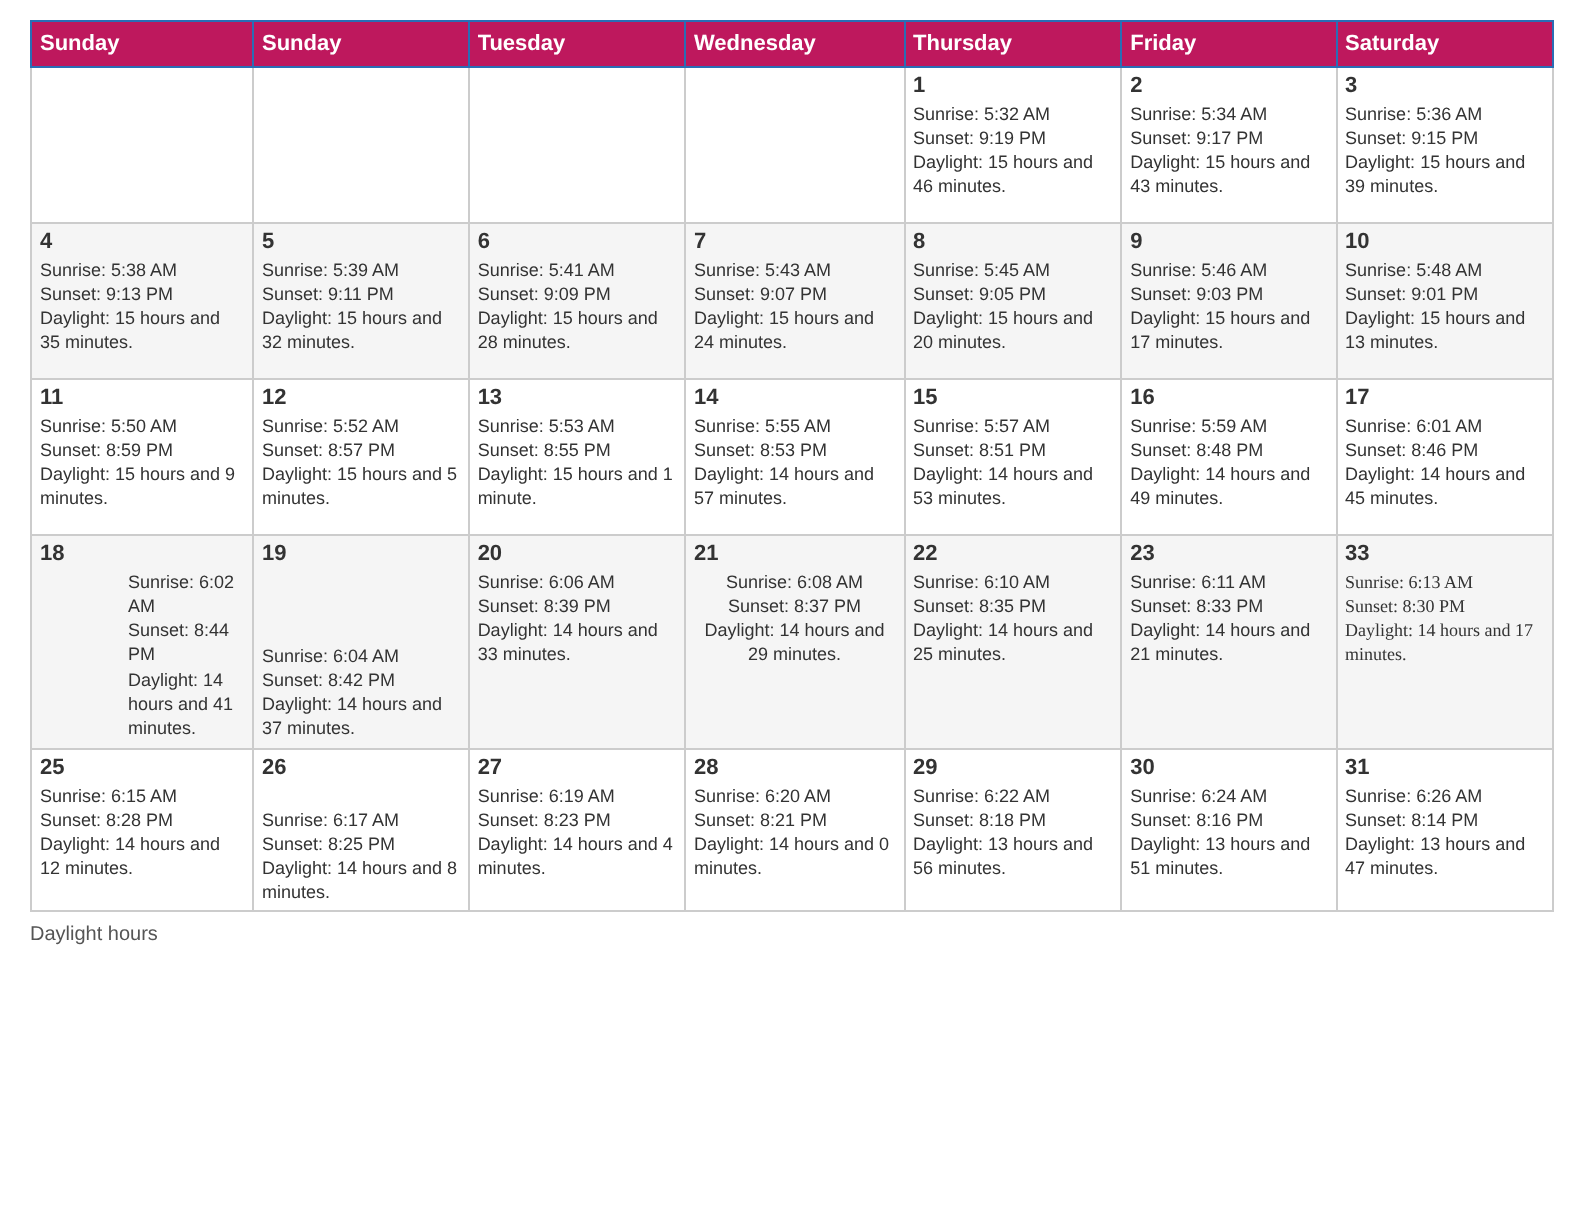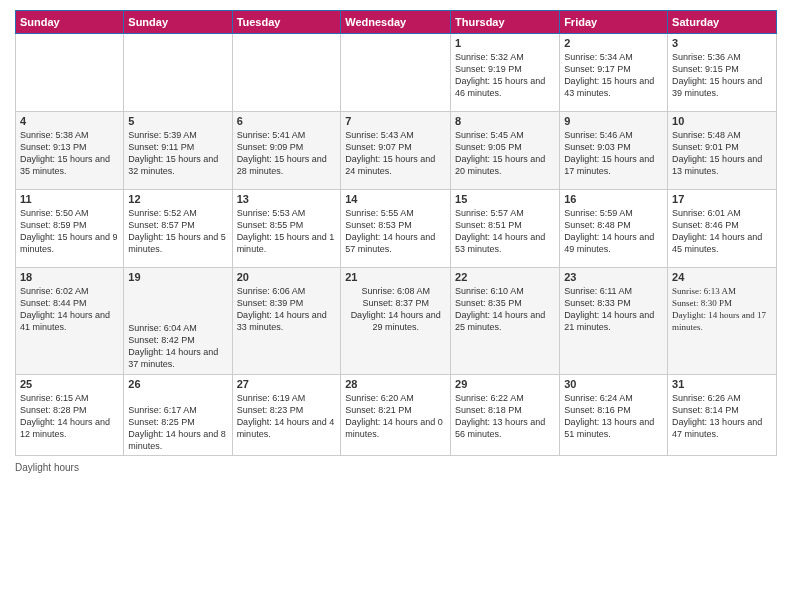--- a/index.html
+++ b/index.html
@@ -227,21 +227,21 @@
           <td>
             <div class="day-number">17</div>
             <div class="day-info" style="white-space: pre-line;">Sunrise: 6:01 AM
 Sunset: 8:46 PM
 Daylight: 14 hours and 45 minutes.</div>
           </td>
         </tr>
         <tr>
           <td>
             <div class="day-number">18</div>
-            <div class="day-info" style="white-space: pre-line;">Sunrise: 6:02 AM
+            <div class="day-info" style="white-space: pre-line; margin-left: 44px;">Sunrise: 6:02 AM
 Sunset: 8:44 PM
 Daylight: 14 hours and 41 minutes.</div>
           </td>
           <td>
             <div class="day-number">19</div>
             <div class="day-info" style="white-space: pre-line; margin-top: 39px;">Sunrise: 6:04 AM
 Sunset: 8:42 PM
 Daylight: 14 hours and 37 minutes.</div>
           </td>
           <td>
@@ -262,21 +262,21 @@
 Sunset: 8:35 PM
 Daylight: 14 hours and 25 minutes.</div>
           </td>
           <td>
             <div class="day-number">23</div>
             <div class="day-info" style="white-space: pre-line;">Sunrise: 6:11 AM
 Sunset: 8:33 PM
 Daylight: 14 hours and 21 minutes.</div>
           </td>
           <td>
-            <div class="day-number">24</div>
+            <div class="day-number">33</div>
             <div class="day-info" style="white-space: pre-line; font-family: Liberation Serif, serif;">Sunrise: 6:13 AM
 Sunset: 8:30 PM
 Daylight: 14 hours and 17 minutes.</div>
           </td>
         </tr>
         <tr>
           <td>
             <div class="day-number">25</div>
             <div class="day-info" style="white-space: pre-line;">Sunrise: 6:15 AM
 Sunset: 8:28 PM

